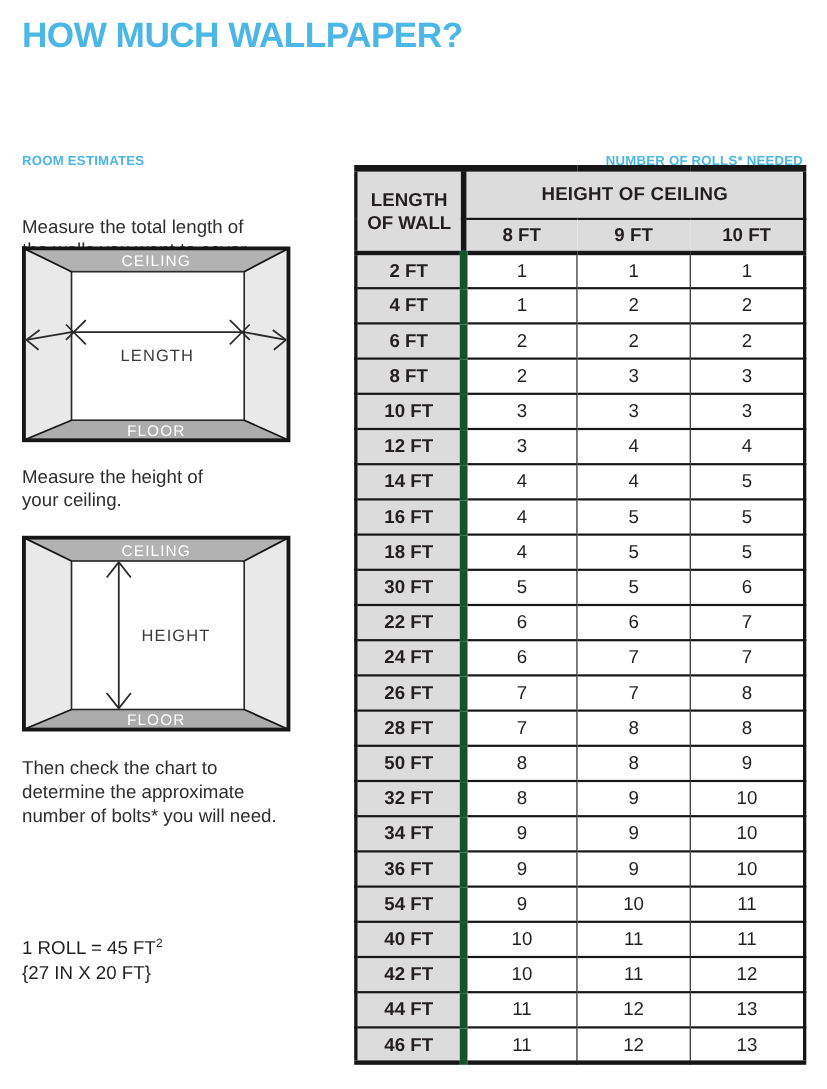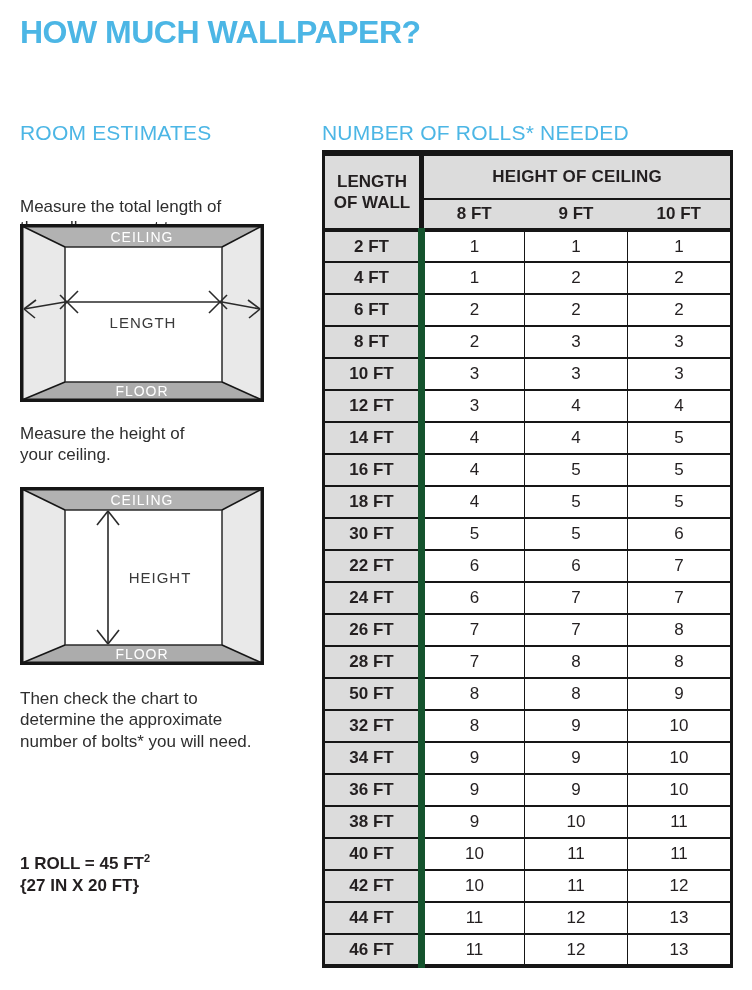--- a/index.html
+++ b/index.html
@@ -3,32 +3,32 @@
 <meta charset="utf-8">
 <style>
   :root { --accent:#4cb6e5; --ink:#231f20; --body:#2e2e2e; --num:#414141;
           --cellgray:#dcdcdc; --ceil:#b2b2b2; --floorg:#acacac; --wall:#e9e9e9; }
   * { margin:0; padding:0; box-sizing:border-box; }
   html,body { background:#fff; }
   .page { position:relative; width:752px; height:990px; background:#fff;
           font-family:"Liberation Sans", sans-serif; overflow:hidden; }
   .title { position:absolute; left:20px; top:14px; font-size:32px; font-weight:bold;
            color:var(--accent); letter-spacing:-0.5px; }
-  .section-heading { font-size:21px; font-weight:normal; color:var(--accent); letter-spacing:0.2px; }
+  .section-heading { font-size:12px; font-weight:bold; color:var(--accent); letter-spacing:0.2px;margin-top:18px; }
   .left-heading { position:absolute; left:20px; top:121px; }
-  .table-heading { position:absolute; left:322px; top:121px; width:408px; text-align:left; }
+  .table-heading { position:absolute; left:322px; top:121px; width:408px; text-align:right; }
   .para { position:absolute; left:20px; font-size:17px; line-height:1.25; color:var(--body);
           white-space:pre-line; }
   .para1 { top:160px;margin-top:36px; }
   .para2 { top:423px; }
   .para3 { top:688px; }
   .footnote { position:absolute; left:20px; top:790px; font-size:17px; font-weight:bold;
               color:var(--ink); line-height:1.32; }
   .footnote .indent { margin-left:12px; }
-  .rollspec { position:absolute; left:20px; top:851px; font-size:17px; font-weight:bold;
+  .rollspec { position:absolute; left:20px; top:851px; font-size:17px; font-weight:normal;
               color:var(--ink); line-height:1.32; }
   .rollspec sup { font-size:11px; }
   .diagram { position:absolute; left:20px; }
   .diagram1 { top:224px; }
   .diagram2 { top:487px; }
 
   .rolls-table-wrap { position:absolute; left:322px; top:150px; width:408px; }
   table.rolls { width:408px; border-collapse:collapse; table-layout:fixed;
                 border:3px solid #161616; border-top-width:6px; border-bottom-width:4px; }
   table.rolls th, table.rolls td { text-align:center; vertical-align:middle;
@@ -248,21 +248,21 @@
             <td class="val-cell">9</td>
             <td class="val-cell">10</td>
           </tr>
           <tr>
             <td class="wall-cell">36 FT</td>
             <td class="val-cell">9</td>
             <td class="val-cell">9</td>
             <td class="val-cell">10</td>
           </tr>
           <tr>
-            <td class="wall-cell">38 FT</td>
+            <td class="wall-cell">54 FT</td>
             <td class="val-cell">9</td>
             <td class="val-cell">10</td>
             <td class="val-cell">11</td>
           </tr>
           <tr>
             <td class="wall-cell">40 FT</td>
             <td class="val-cell">10</td>
             <td class="val-cell">11</td>
             <td class="val-cell">11</td>
           </tr>

